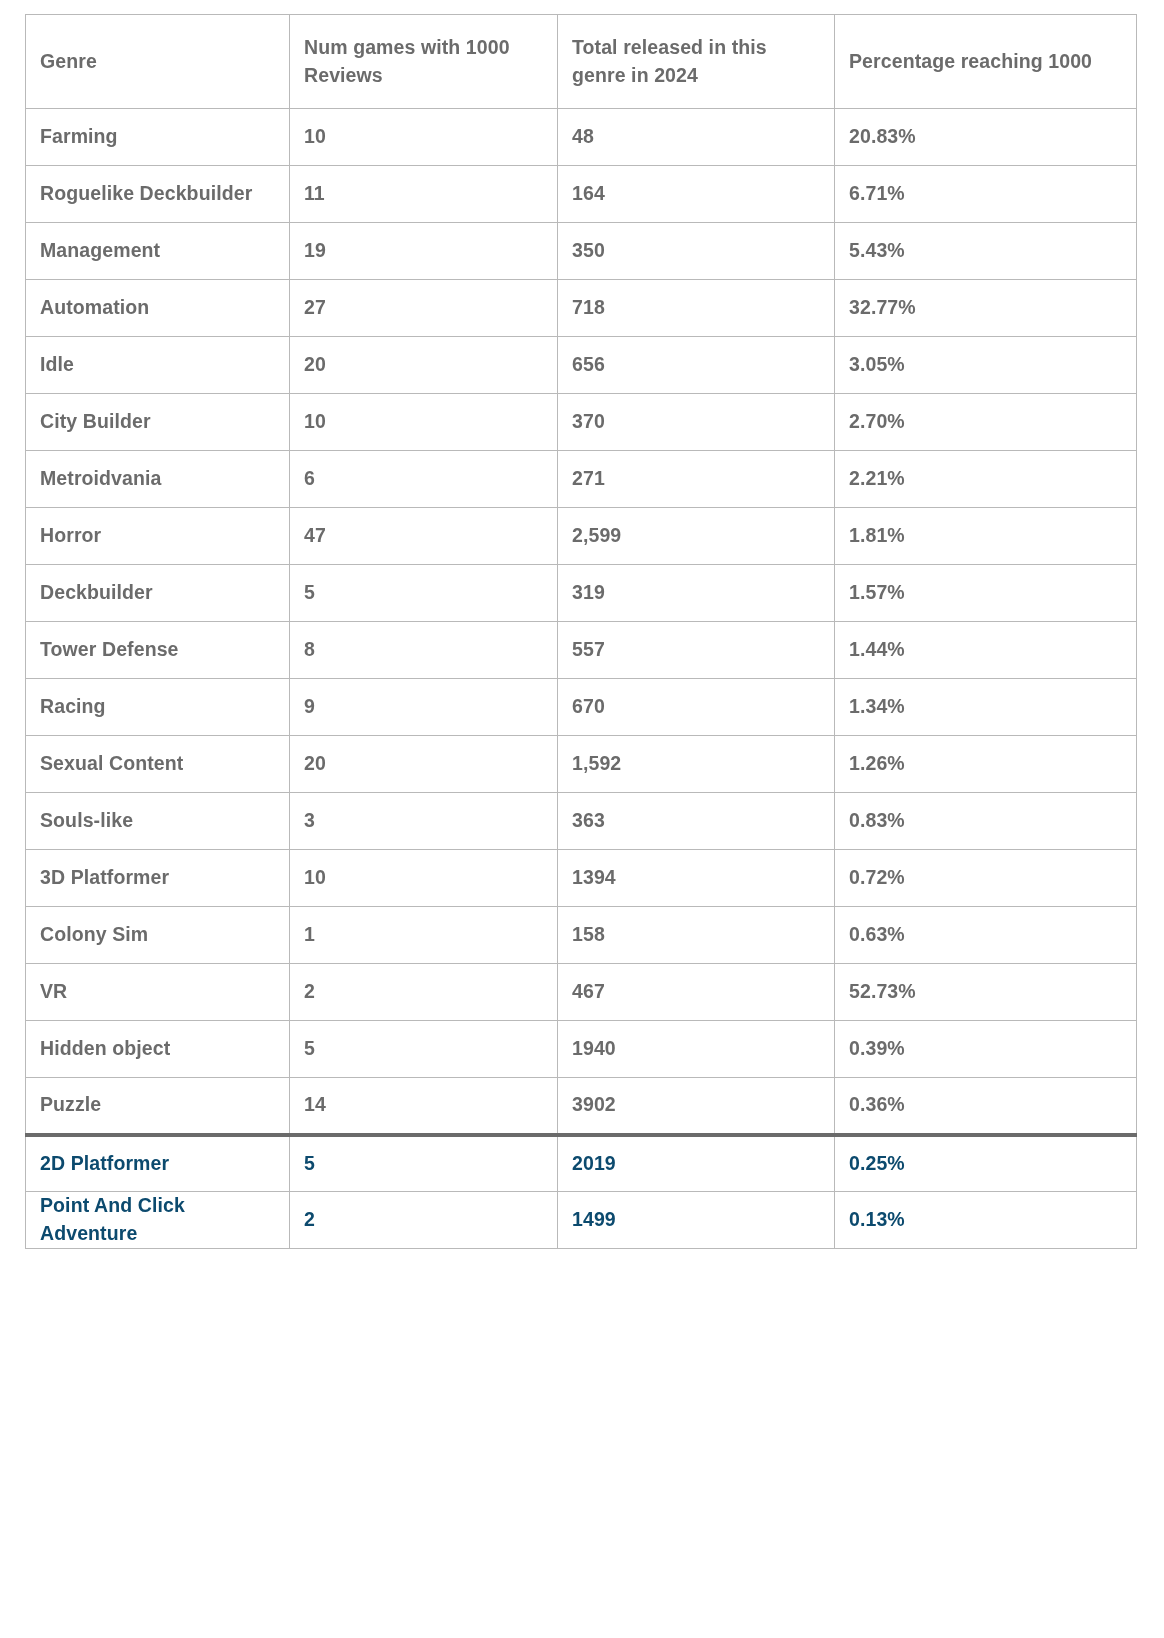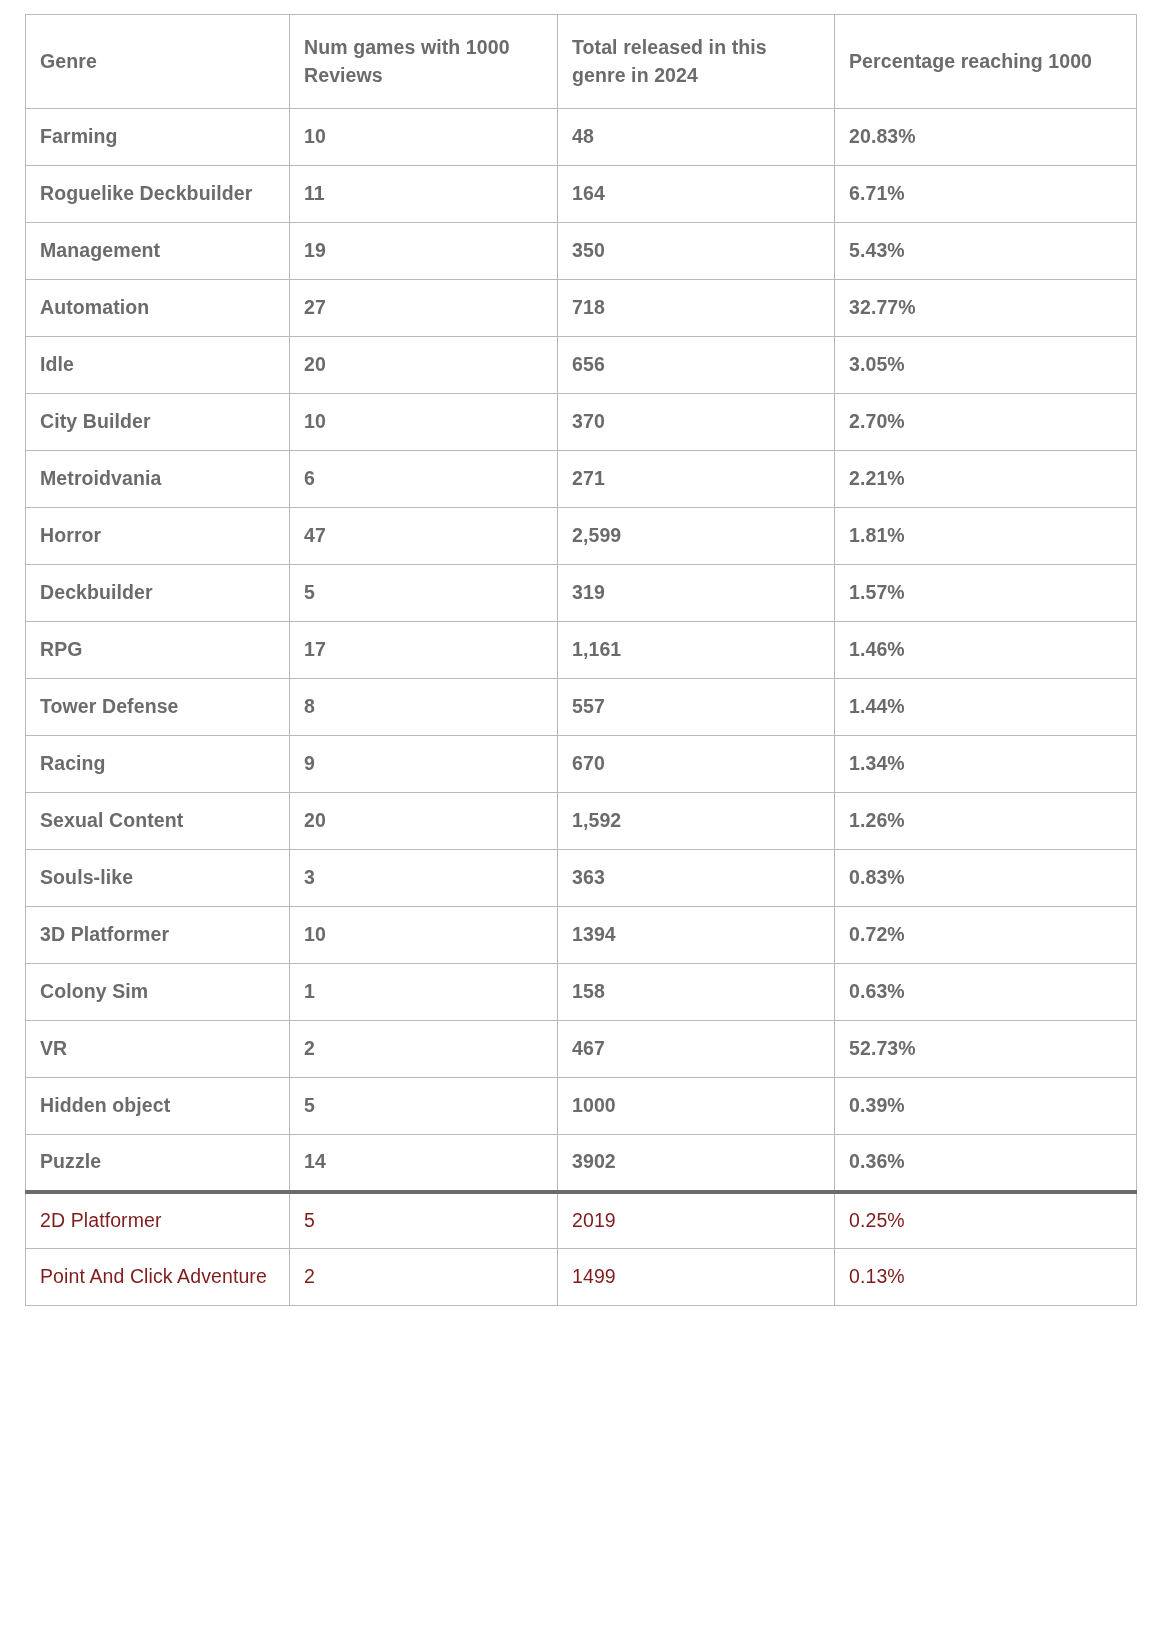--- a/index.html
+++ b/index.html
@@ -55,22 +55,22 @@
 
   table.genre-table tbody td {
     height: 57px;
   }
 
   
   tr.tall td { height: 92px; }
 
   
   tr.muted td {
-    font-weight: normal;
-    color: #7f1d1d;
+    font-weight: bold;
+    color: #0c4a6e;
   }
 
   
   tr.divider-top > td {
     border-top: 4px solid #6b6b6b;
   }
 </style>
 </head>
 <body>
 
@@ -139,26 +139,20 @@
           <td>2,599</td>
           <td>1.81%</td>
         </tr>
         <tr>
           <td>Deckbuilder</td>
           <td>5</td>
           <td>319</td>
           <td>1.57%</td>
         </tr>
         <tr>
-          <td>RPG</td>
-          <td>17</td>
-          <td>1,161</td>
-          <td>1.46%</td>
-        </tr>
-        <tr>
           <td>Tower Defense</td>
           <td>8</td>
           <td>557</td>
           <td>1.44%</td>
         </tr>
         <tr>
           <td>Racing</td>
           <td>9</td>
           <td>670</td>
           <td>1.34%</td>
@@ -189,21 +183,21 @@
         </tr>
         <tr>
           <td>VR</td>
           <td>2</td>
           <td>467</td>
           <td>52.73%</td>
         </tr>
         <tr>
           <td>Hidden object</td>
           <td>5</td>
-          <td>1000</td>
+          <td>1940</td>
           <td>0.39%</td>
         </tr>
         <tr>
           <td>Puzzle</td>
           <td>14</td>
           <td>3902</td>
           <td>0.36%</td>
         </tr>
         <tr class="muted divider-top">
           <td>2D Platformer</td>

